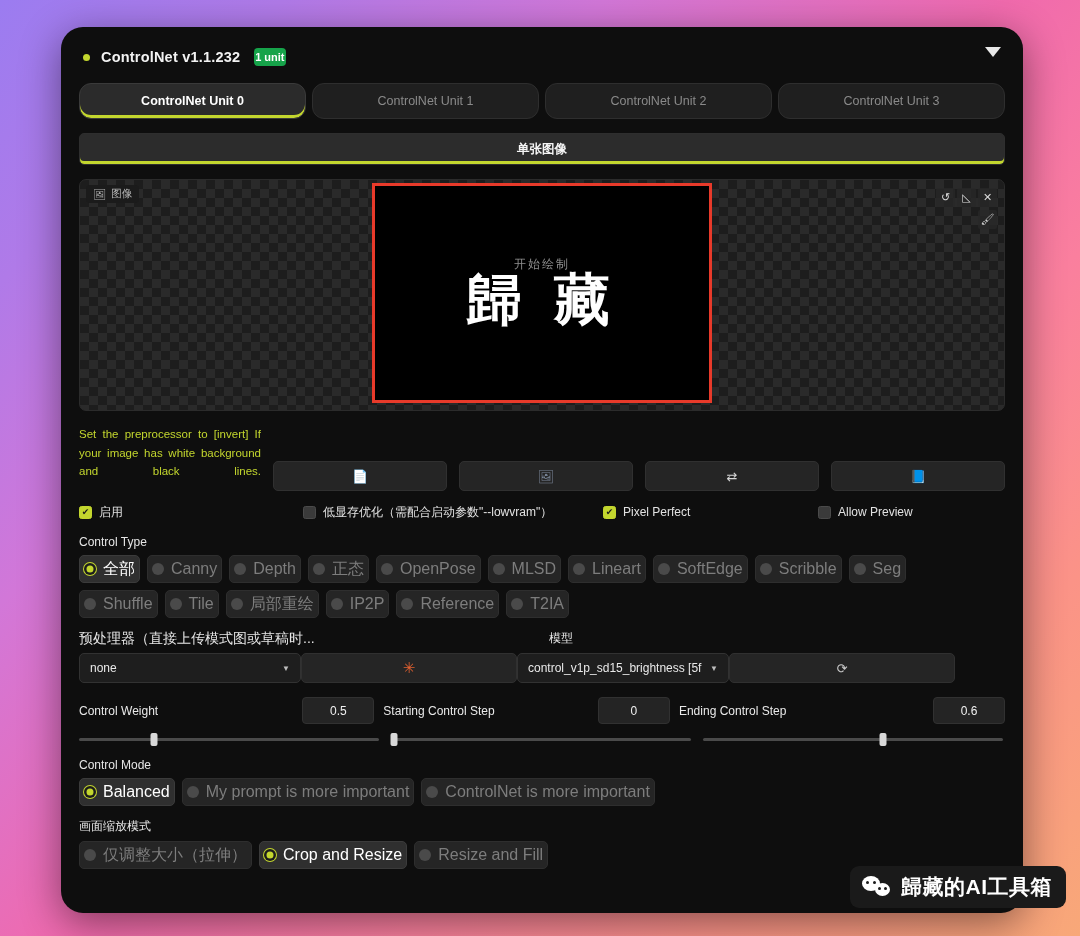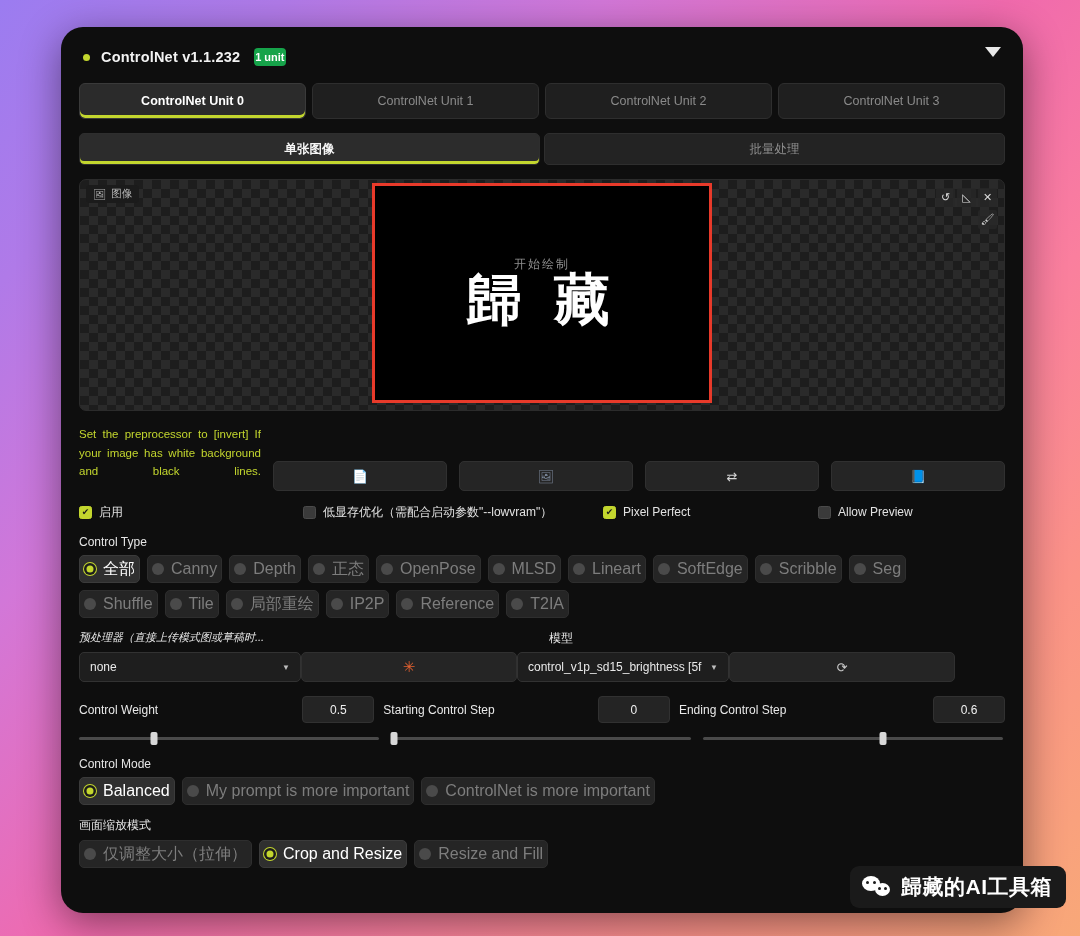--- a/index.html
+++ b/index.html
@@ -37,21 +37,21 @@
   .chevron {
     position: absolute; right: 4px; top: 4px;
     width: 0; height: 0; border-left: 8px solid transparent;
     border-right: 8px solid transparent; border-top: 10px solid #e8e8e8;
   }
 
   
   .unit-tabs { display: flex; gap: 6px; margin-top: 12px; }
   .unit-tab {
     flex: 1; height: 36px; display: flex; align-items: center; justify-content: center;
-    background: #1f1f1f; border: 1px solid #2e2e2e; border-radius: 6px;
+    background: #1f1f1f; border: 1px solid #2e2e2e; border-radius: 12px;
     color: #8a8a8a; font-size: 12.5px;
   }
   .unit-tab.active {
     background: #2b2b2b; color: #ffffff; font-weight: bold;
     border-color: #3a3a3a; box-shadow: inset 0 -3px 0 0 #c3d62e;
   }
 
   
   .mode-tabs { display: flex; gap: 4px; margin-top: 14px; }
   .mode-tab {
@@ -136,21 +136,21 @@
   .pill.on { background: #2f2f2f; color: #ffffff; border-color: #3b3b3b; }
   .radio {
     width: 12px; height: 12px; border-radius: 50%; background: #4a4a4a; flex: 0 0 auto;
   }
   .pill.on .radio {
     background: #c3d62e; box-shadow: inset 0 0 0 2.5px #1c1c1c, 0 0 0 1px #c3d62e;
   }
 
   
   .dd-labels { display: flex; margin-top: 12px; margin-bottom: 5px; }
-  .dd-labels .l1 { width: 470px; color: #e6e6e6; font-size: 11px; white-space: nowrap; overflow: hidden; font-style: italic; }
+  .dd-labels .l1 { width: 470px; color: #e6e6e6; font-size: 14px; white-space: nowrap; overflow: hidden; }
   .dd-labels .l2 { color: #e6e6e6; font-size: 12px; }
   .dd-row { display: flex; gap: 0; }
   .dropdown {
     height: 30px; background: #1e1e1e; border: 1px solid #323232; border-radius: 5px;
     display: flex; align-items: center; justify-content: space-between;
     padding: 0 10px; color: #e9e9e9; font-size: 12px;
   }
   .dd-pre { width: 222px; }
   .dd-model { width: 212px; }
   .caret { font-size: 8px; color: #bdbdbd; }
@@ -215,21 +215,20 @@
 
   <div class="unit-tabs">
     <div class="unit-tab active">ControlNet Unit 0</div>
     <div class="unit-tab">ControlNet Unit 1</div>
     <div class="unit-tab">ControlNet Unit 2</div>
     <div class="unit-tab">ControlNet Unit 3</div>
   </div>
 
   <div class="mode-tabs">
     <div class="mode-tab active">单张图像</div>
-    <div class="mode-tab">批量处理</div>
   </div>
 
   <div class="image-area">
     <div class="img-tag">
       <span>🖼</span>
       <span>图像</span>
     </div>
     <div class="img-tools">
       <div class="tool-row">
         <div class="tool-btn">↺</div>

